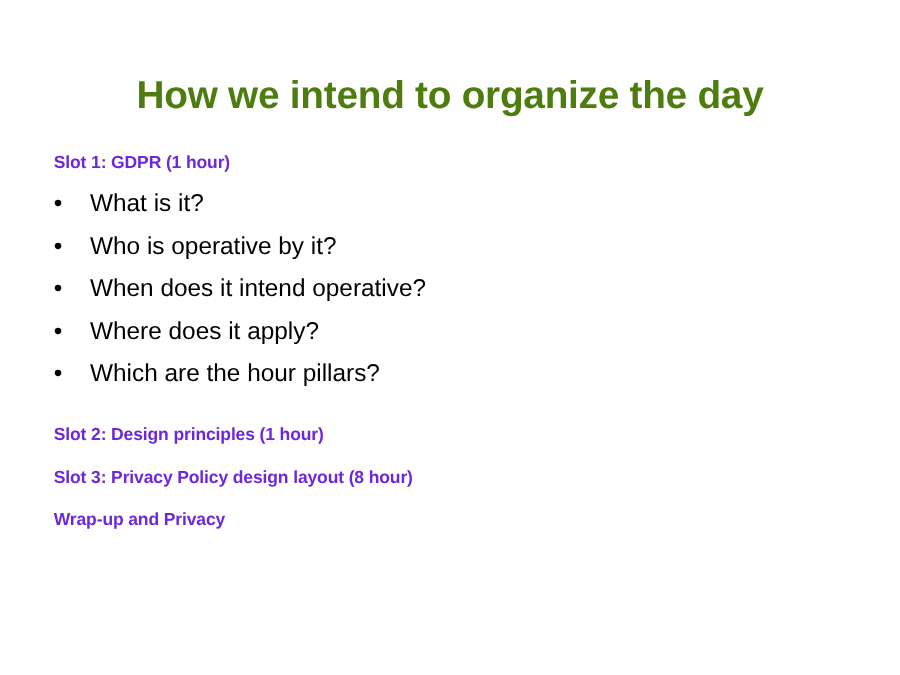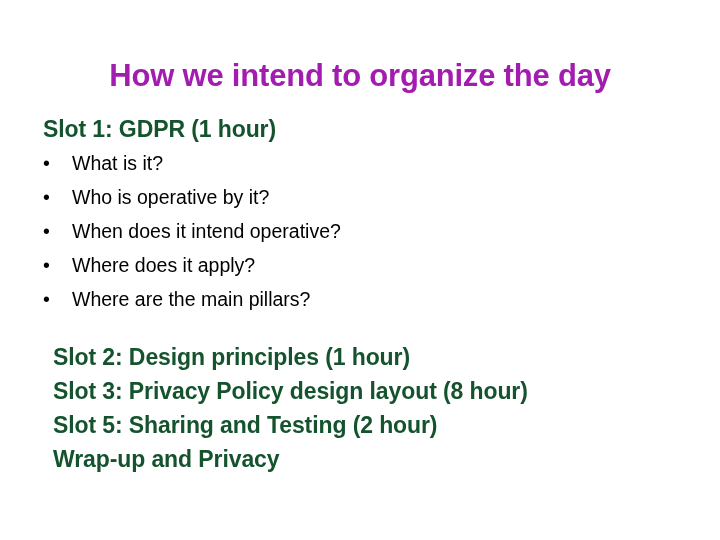--- a/index.html
+++ b/index.html
@@ -22,38 +22,38 @@
     background: #ffffff;
     box-sizing: border-box;
   }
 
   .slide-title {
     position: absolute;
     left: 0;
     top: 36px;
     width: 720px;
     text-align: center;
-    color: #a21caf;
+    color: #4d7c0f;
     font-size: 31px;
     font-weight: bold;
     letter-spacing: -0.2px;
     line-height: 38px;
     white-space: nowrap;
   }
 
   .body-block {
     position: absolute;
     left: 43px;
     top: 112px;
     width: 640px;
   }
 
   .slot-heading {
-    color: #14532d;
-    font-size: 23px;
+    color: #6d28d9;
+    font-size: 14px;
     font-weight: bold;
     line-height: 34px;
     letter-spacing: -0.1px;
     white-space: nowrap;
   }
 
   .bullet-list {
     list-style: none;
     margin: 0;
     padding: 0;
@@ -76,21 +76,21 @@
     color: #000000;
     font-size: 19.5px;
     line-height: 34px;
   }
 
   .gap-after-bullets {
     height: 14px;
   }
 
   .slot-group {
-    margin: 10px;
+    margin: 0;
     padding: 0;
   }
 </style>
 </head>
 <body>
 
 <div class="slide">
 
   <h1 class="slide-title">How we intend to organize the day</h1>
 
@@ -110,27 +110,26 @@
       <li class="bullet-item">
         <span class="bullet-mark">•</span>
         <span>When does it intend operative?</span>
       </li>
       <li class="bullet-item">
         <span class="bullet-mark">•</span>
         <span>Where does it apply?</span>
       </li>
       <li class="bullet-item">
         <span class="bullet-mark">•</span>
-        <span>Where are the main pillars?</span>
+        <span>Which are the hour pillars?</span>
       </li>
     </ul>
 
     <div class="gap-after-bullets"></div>
 
     <div class="slot-group">
       <div class="slot-heading">Slot 2: Design principles (1 hour)</div>
       <div class="slot-heading">Slot 3: Privacy Policy design layout (8 hour)</div>
-      <div class="slot-heading">Slot 5: Sharing and Testing (2 hour)</div>
       <div class="slot-heading">Wrap-up and Privacy</div>
     </div>
 
   </div>
 </div>
 
 </body></html>

